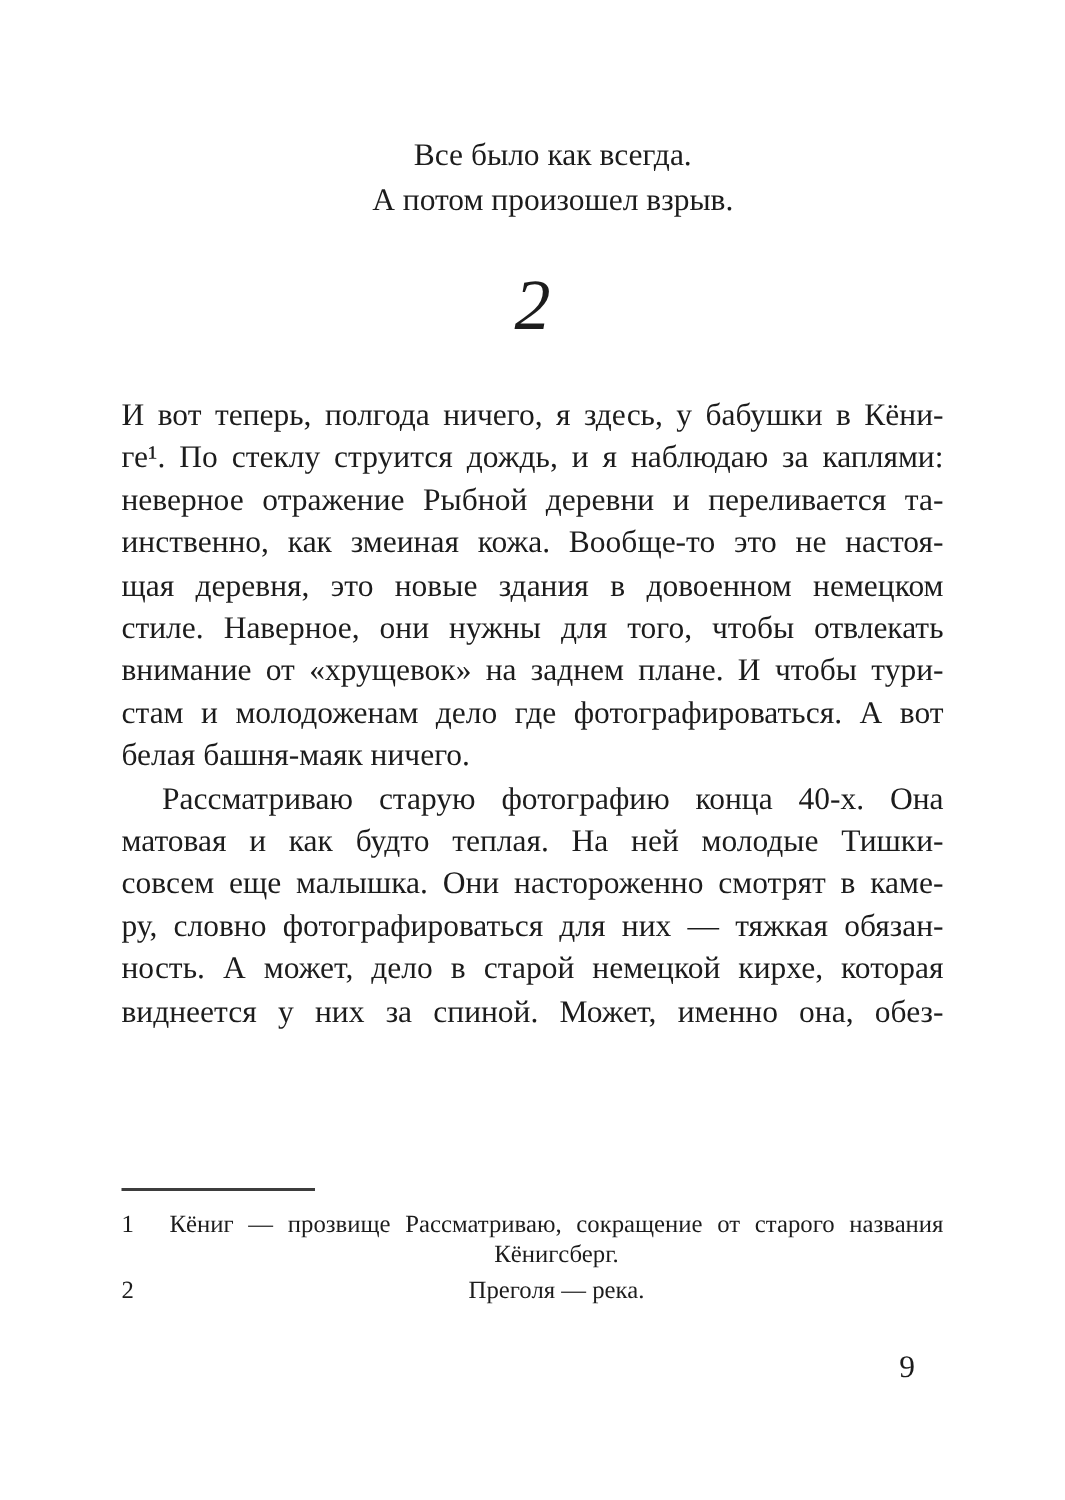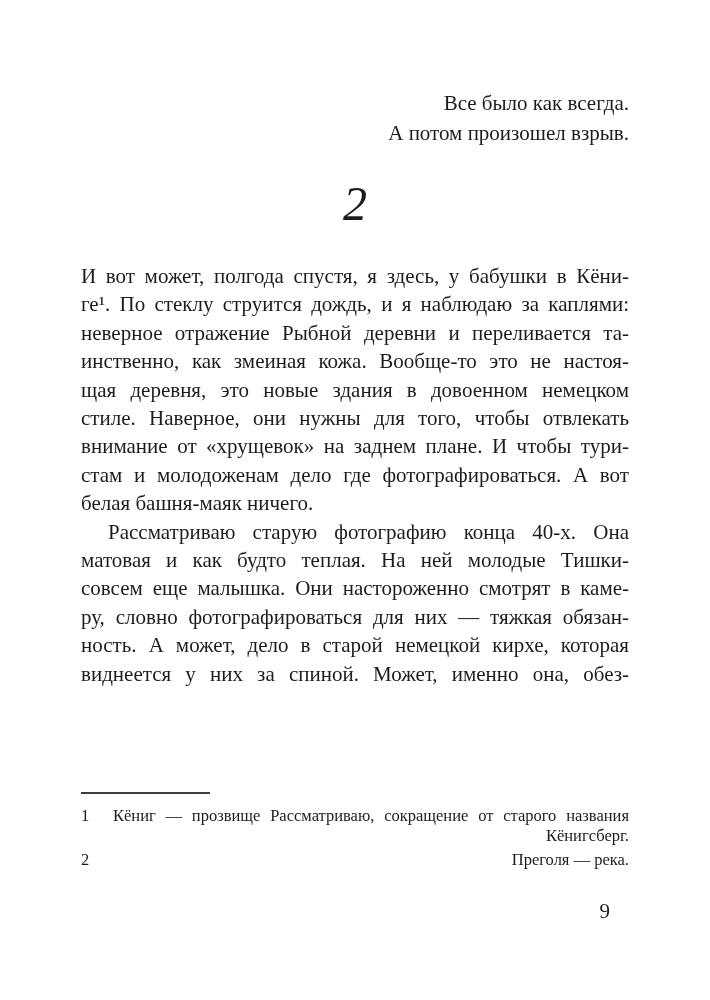--- a/index.html
+++ b/index.html
@@ -10,21 +10,21 @@
     margin: 0 auto;
     background: #ffffff;
     color: #1c1c1c;
     font-family: "Liberation Serif", "DejaVu Serif", serif;
     overflow: hidden;
   }
   .col { position: absolute; left: 81px; width: 548px; }
 
   
   .intro { top: 88px; font-size: 21px; line-height: 30px; }
-  .intro .iline { text-indent: 27px; text-align: right; }
+  .intro .iline { text-indent: 27px; text-align: center; }
 
   
   .chapter-number {
     position: absolute;
     top: 178px; left: 81px; width: 548px;
     text-align: center;
     font-style: italic;
     font-size: 48px;
     line-height: 1.1;
   }
@@ -40,21 +40,21 @@
     position: absolute;
     top: 792px; left: 81px;
     width: 129px; height: 2px;
     background: #3d3d3d;
   }
   .footnotes { top: 806px; font-size: 16.5px; line-height: 20px; }
   .fn { display: flex; }
   .fn + .fn { margin-top: 4px; }
   .fn-marker { flex: 0 0 32px; width: 32px; }
   .fn-text { flex: 1 1 auto; }
-  .fn-line { text-align: right; }
+  .fn-line { text-align: center; }
   .fn-line.just { text-align: justify; text-align-last: justify; }
 
   
   .page-number {
     position: absolute;
     top: 899px; left: 510px;
     width: 100px;
     text-align: right;
     font-size: 21px;
   }
@@ -65,21 +65,21 @@
 <div class="page">
 
   <div class="col intro">
     <div class="iline">Все было как всегда.</div>
     <div class="iline">А потом произошел взрыв.</div>
   </div>
 
   <div class="chapter-number">2</div>
 
   <div class="col body-text">
-    <div class="bline">И вот может, полгода спустя, я здесь, у бабушки в Кёни-</div>
+    <div class="bline">И вот теперь, полгода ничего, я здесь, у бабушки в Кёни-</div>
     <div class="bline">ге¹. По стеклу струится дождь, и я наблюдаю за каплями:</div>
     <div class="bline">неверное отражение Рыбной деревни и переливается та-</div>
     <div class="bline">инственно, как змеиная кожа. Вообще-то это не настоя-</div>
     <div class="bline">щая деревня, это новые здания в довоенном немецком</div>
     <div class="bline">стиле. Наверное, они нужны для того, чтобы отвлекать</div>
     <div class="bline">внимание от «хрущевок» на заднем плане. И чтобы тури-</div>
     <div class="bline">стам и молодоженам дело где фотографироваться. А вот</div>
     <div class="bline left">белая башня-маяк ничего.</div>
     <div class="bline indent">Рассматриваю старую фотографию конца 40-х. Она</div>
     <div class="bline">матовая и как будто теплая. На ней молодые Тишки-</div>

